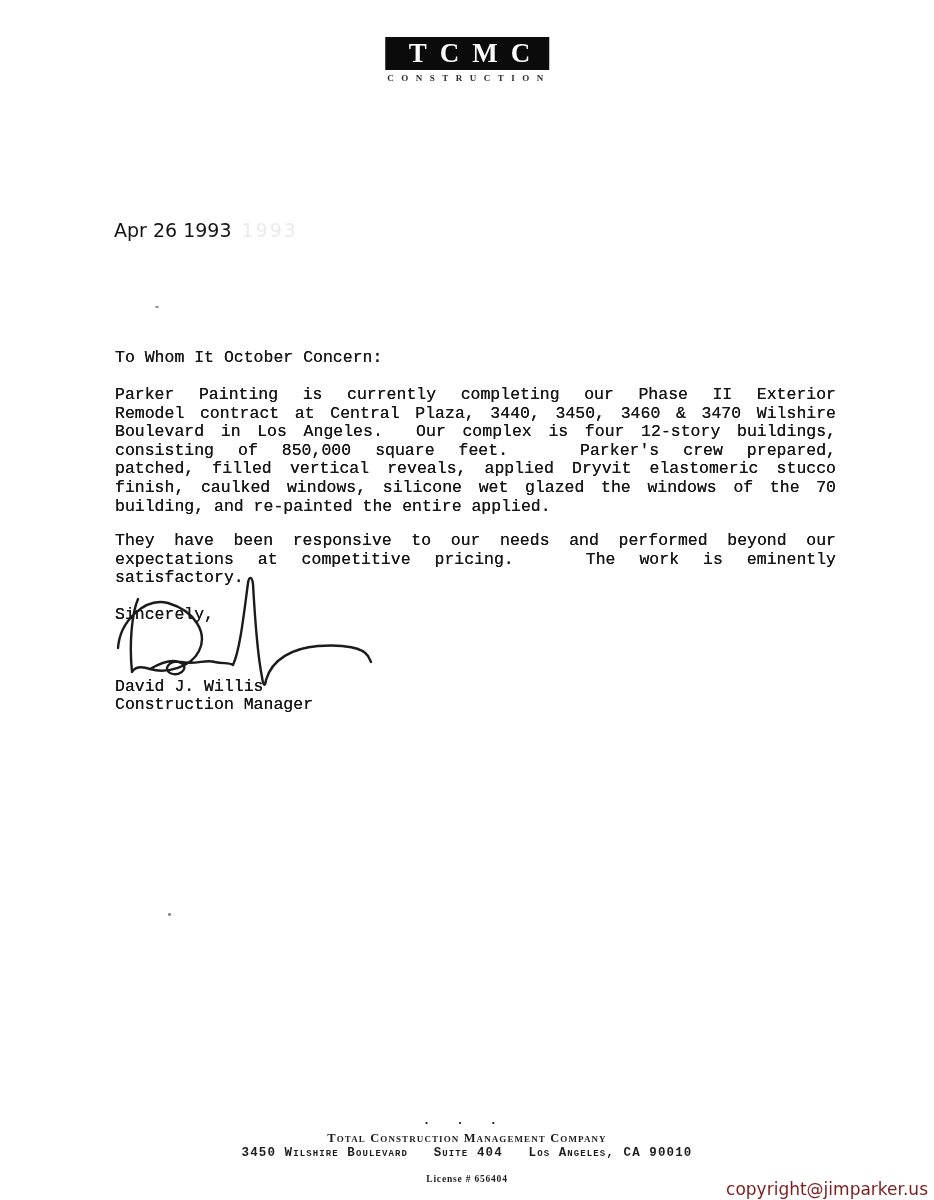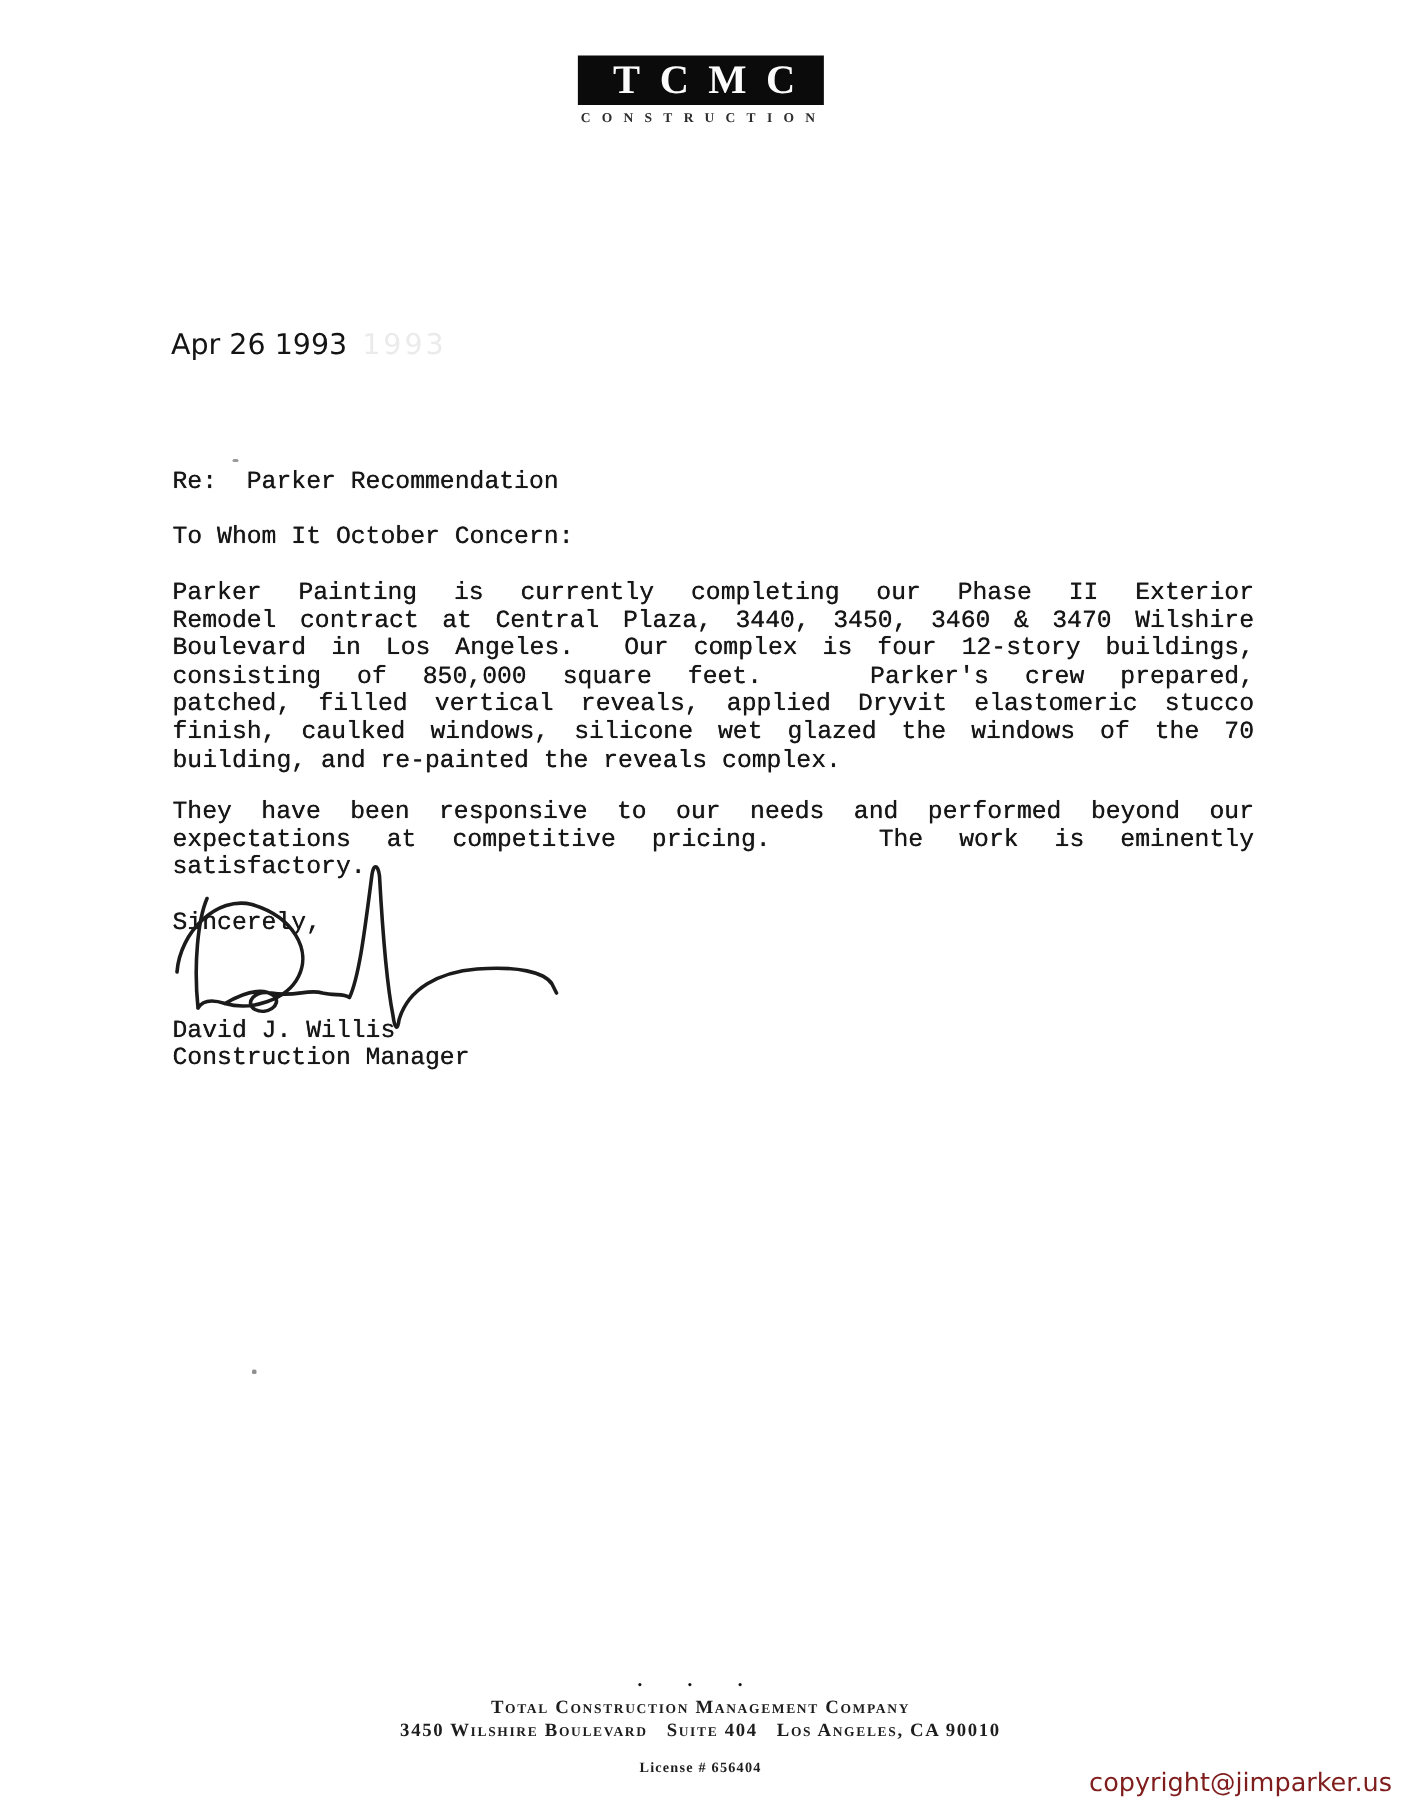--- a/index.html
+++ b/index.html
@@ -45,21 +45,21 @@
     font-family:"DejaVu Sans", sans-serif;
     font-size:19px;color:#141414;white-space:nowrap;
   }
   .date-ghost{color:#ebebeb;margin-left:10px;letter-spacing:2px;}
   
   .sig{position:absolute;left:105px;top:575px;width:275px;height:120px;}
   
   .footer{position:absolute;left:0;width:934px;text-align:center;font-family:"Liberation Serif", serif;color:#1d1d1d;}
   .f-dots{top:1118px;font-size:9px;letter-spacing:14px;color:#111;}
   .f-company{top:1131px;font-size:12.5px;font-weight:600;font-variant:small-caps;letter-spacing:1.1px;}
-  .f-address{top:1146px;font-size:12.5px;font-weight:600;font-variant:small-caps;letter-spacing:1.1px;}
+  .f-address{top:1146px;font-size:12.5px;font-weight:600;font-variant:small-caps;letter-spacing:1.1px;font-family:Liberation Mono, monospace;}
   .f-phone{top:1204px;font-size:10px;font-weight:400;letter-spacing:0.8px;}
   .f-license{top:1174px;font-size:9.5px;font-weight:700;letter-spacing:0.8px;}
   
   .watermark{
     position:absolute;right:6px;top:1179px;
     font-family:"DejaVu Sans", sans-serif;
     font-size:17px;color:#7f1d1d;
   }
   
   .speck{position:absolute;background:#9a9a9a;border-radius:1px;}
@@ -73,31 +73,30 @@
 
   <div class="logo">
     <div class="logo-box">TCMC</div>
     <div class="logo-sub">CONSTRUCTION</div>
   </div>
 
   <div class="date">
     <span>Apr 26 1993</span><span class="date-ghost">1993</span>
   </div>
 
-  <div class="tw" style="top:312px">Re:&nbsp; Parker Recommendation</div>
   <div class="tw" style="top:349px">To Whom It October Concern:</div>
 
   <div class="para" style="top:386px">
     <div class="jline">Parker Painting is currently completing our Phase II Exterior</div>
     <div class="jline">Remodel contract at Central Plaza, 3440, 3450, 3460 &amp; 3470 Wilshire</div>
     <div class="jline">Boulevard in Los Angeles.&nbsp; Our complex is four 12-story buildings,</div>
     <div class="jline">consisting of 850,000 square feet.&nbsp;&nbsp; Parker's crew prepared,</div>
     <div class="jline">patched, filled vertical reveals, applied Dryvit elastomeric stucco</div>
     <div class="jline">finish, caulked windows, silicone wet glazed the windows of the 70</div>
-    <div class="jline last">building, and re-painted the reveals complex.</div>
+    <div class="jline last">building, and re-painted the entire applied.</div>
   </div>
 
   <div class="para" style="top:532px">
     <div class="jline">They have been responsive to our needs and performed beyond our</div>
     <div class="jline">expectations at competitive pricing.&nbsp;&nbsp; The work is eminently</div>
     <div class="jline last">satisfactory.</div>
   </div>
 
   <div class="tw" style="top:606px">Sincerely,</div>
 

